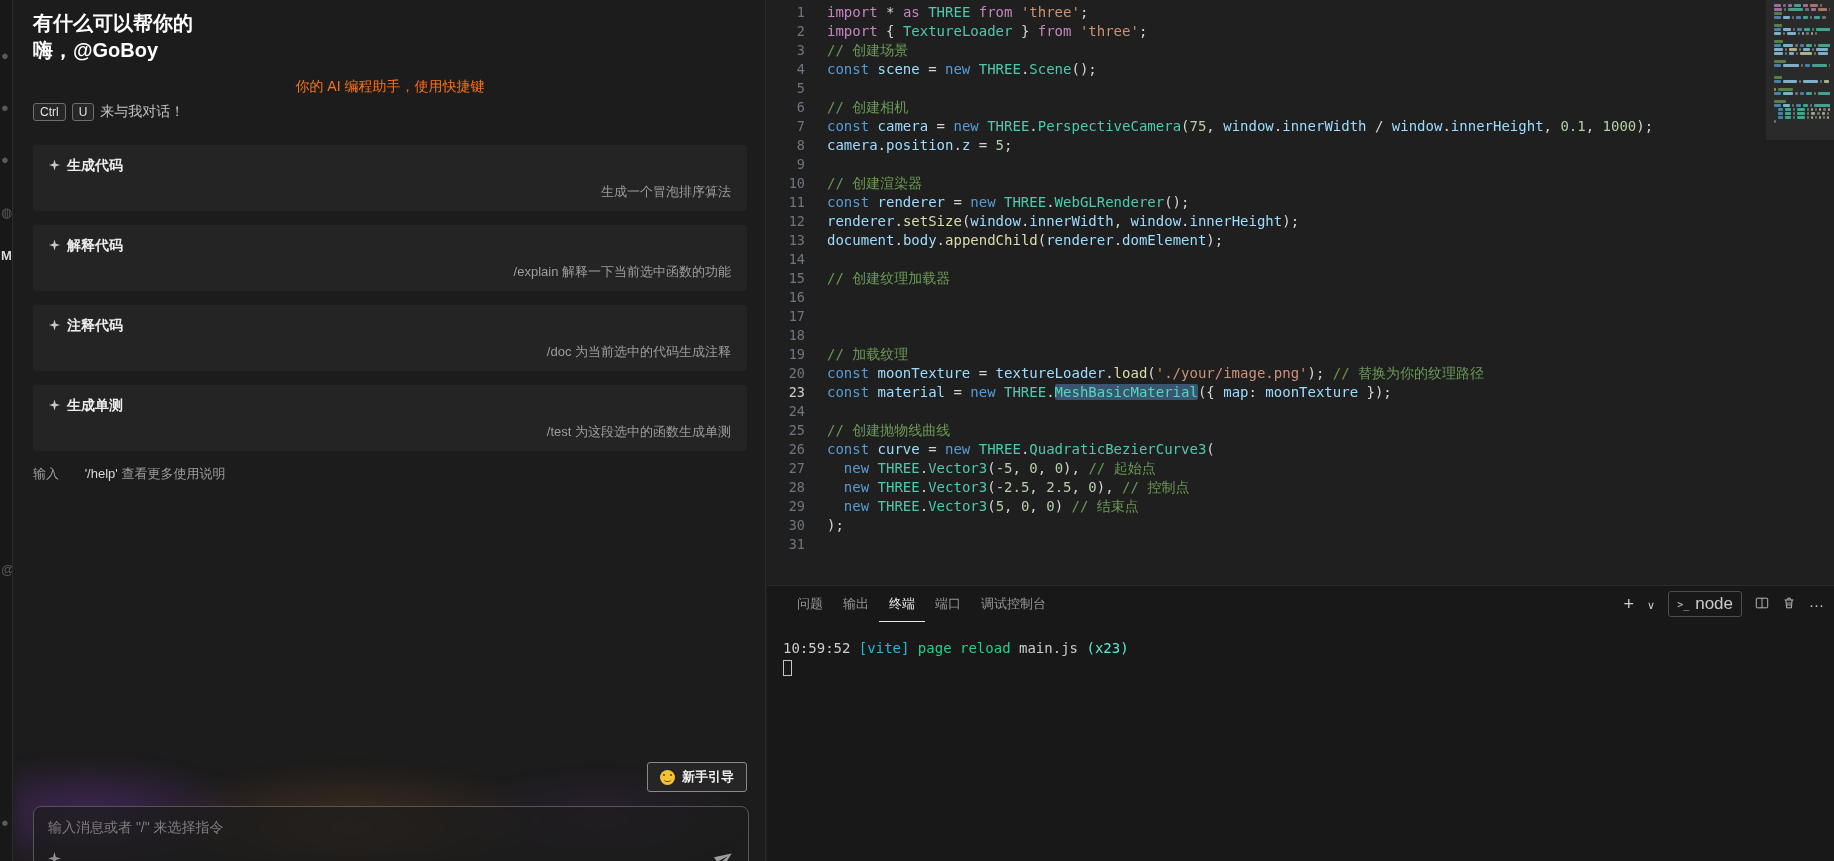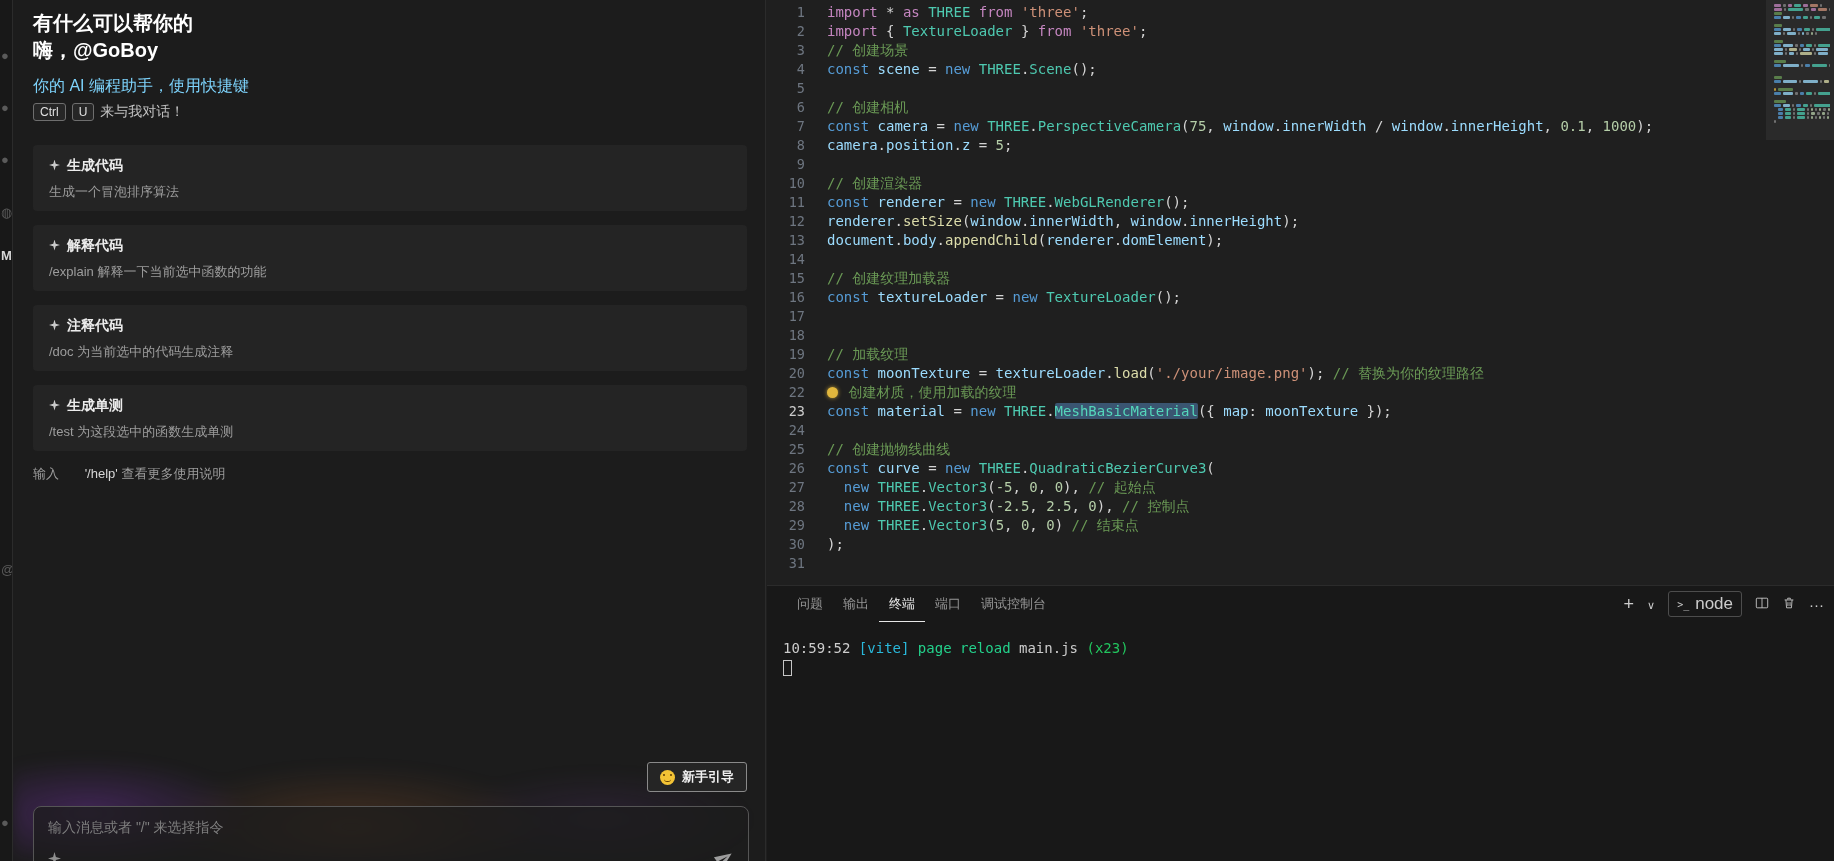--- a/index.html
+++ b/index.html
@@ -16,29 +16,29 @@
   
   .ai-panel { position:absolute; left:13px; top:0; width:753px; height:100%; background:#1c1c1c; border-right:1px solid #2b2b2b; overflow:hidden; z-index:5; }
   .ai-glow { position:absolute; left:0; right:0; bottom:0; height:190px; pointer-events:none;
     background:
       radial-gradient(230px 80px at 10% 75%, rgba(150,60,220,.30), transparent 70%),
       radial-gradient(280px 90px at 45% 82%, rgba(190,105,45,.24), transparent 70%),
       radial-gradient(220px 70px at 78% 78%, rgba(120,60,160,.16), transparent 70%);
     filter:blur(7px); z-index:0; }
   .ai-inner { position:relative; z-index:1; padding:10px 18px 0 20px; }
   .greet { color:#ffffff; font-size:20px; font-weight:bold; line-height:27px; }
-  .sub { margin-top:13px; color:#7dd3fc; font-size:16px; line-height:18px; }
+  .sub { margin-top:13px; color:#f97316; font-size:14px; line-height:18px;text-align:center; }
   .kbd-row { margin-top:8px; display:flex; align-items:center; gap:6px; color:#c3c3c3; font-size:14px; }
   kbd { display:inline-block; border:1px solid #6e6e6e; border-radius:3px; background:#262626; color:#e0e0e0; font-size:12px; line-height:16px; padding:0 6px; font-family:"Liberation Sans",sans-serif; }
   .cards { margin-top:24px; }
   .card { background:#242424; border-radius:4px; padding:11px 16px; margin-bottom:14px; cursor:pointer; }
   .card-title { display:flex; align-items:center; gap:7px; color:#ececec; font-size:14px; font-weight:bold; line-height:18px; }
   .sparkle-icon { display:inline-block; width:11px; height:11px; background:#c9c9c9;
     clip-path:polygon(50% 0,61% 39%,100% 50%,61% 61%,50% 100%,39% 61%,0 50%,39% 39%); }
-  .card-desc { margin-top:9px; color:#9d9d9d; font-size:13px; line-height:17px; }
+  .card-desc { margin-top:9px; color:#9d9d9d; font-size:13px; line-height:17px;text-align:right; }
   .help-hint { margin-top:6px; color:#9d9d9d; font-size:13px; }
   .help-hint .code { color:#d7d7d7; }
 
   .onboarding-btn { position:absolute; right:18px; top:762px; z-index:2; display:flex; align-items:center; gap:7px;
     background:#252525; border:1px solid #8a8a8a; border-radius:3px; padding:5px 12px; color:#f0f0f0;
     font-size:13px; font-weight:bold; cursor:pointer; font-family:"Liberation Sans",sans-serif; }
   .smiley-icon { position:relative; width:15px; height:15px; border-radius:50%; background:#f2c335; }
   .smiley-icon::before { content:""; position:absolute; left:3px; top:4px; width:2px; height:2px; border-radius:50%;
     background:#5b3a00; box-shadow:7px 0 0 #5b3a00; }
   .smiley-icon::after { content:""; position:absolute; left:4px; top:6px; width:7px; height:5px;
@@ -83,21 +83,21 @@
   .ptab { padding:0 10px; height:100%; display:flex; align-items:center; color:#969696; font-size:13px; cursor:pointer; border-bottom:1px solid transparent; }
   .ptab.active { color:#e7e7e7; border-bottom:1px solid #e7e7e7; }
   .panel-controls { position:absolute; right:10px; top:0; height:36px; display:flex; align-items:center; gap:13px; color:#cccccc; }
   .pc-ic { font-size:15px; cursor:pointer; color:#cccccc; line-height:1; }
   .pc-ic.plus { font-size:18px; }
   .pc-ic.chev { font-size:11px; position:relative; top:1px; }
   .node-chip { display:flex; align-items:center; gap:6px; border:1px solid #4d4d4d; border-radius:3px; padding:2px 8px; cursor:pointer; }
   .node-chip .prompt { font-family:"DejaVu Sans Mono",monospace; font-size:10px; color:#cccccc; }
   .node-chip .label { font-size:17px; color:#cccccc; }
   .terminal { padding:17px 0 0 16px; font-family:"DejaVu Sans Mono",monospace; font-size:14px; line-height:18px; }
-  .tl-white{color:#cccccc}.tl-cyan{color:#29b8db}.tl-green{color:#23d18b}.tl-yellow{color:#22c55e}
+  .tl-white{color:#cccccc}.tl-cyan{color:#29b8db}.tl-green{color:#23d18b}.tl-yellow{color:#5eead4}
   .term-cursor { margin-top:3px; width:9px; height:16px; border:1px solid #c6c6c6; }
 </style>
 </head>
 <body>
 
 <div class="screen">
 
   <div class="activity-bar" id="activity-bar">
       <span class="act-ic" style="top: 48px;">●</span>
       <span class="act-ic" style="top: 100px;">●</span>
@@ -186,26 +186,25 @@
         <div class="cl"><span class="ln">6</span><span class="code"><span class="tk-com">// 创建相机</span></span></div>
         <div class="cl"><span class="ln">7</span><span class="code"><span class="tk-kw">const </span><span class="tk-var">camera </span><span class="tk-pun">= </span><span class="tk-kw">new </span><span class="tk-cls">THREE</span><span class="tk-pun">.</span><span class="tk-cls">PerspectiveCamera</span><span class="tk-pun">(</span><span class="tk-num">75</span><span class="tk-pun">, </span><span class="tk-var">window</span><span class="tk-pun">.</span><span class="tk-var">innerWidth</span><span class="tk-pun"> / </span><span class="tk-var">window</span><span class="tk-pun">.</span><span class="tk-var">innerHeight</span><span class="tk-pun">, </span><span class="tk-num">0.1</span><span class="tk-pun">, </span><span class="tk-num">1000</span><span class="tk-pun">);</span></span></div>
         <div class="cl"><span class="ln">8</span><span class="code"><span class="tk-var">camera</span><span class="tk-pun">.</span><span class="tk-var">position</span><span class="tk-pun">.</span><span class="tk-var">z </span><span class="tk-pun">= </span><span class="tk-num">5</span><span class="tk-pun">;</span></span></div>
         <div class="cl"><span class="ln">9</span><span class="code"></span></div>
         <div class="cl"><span class="ln">10</span><span class="code"><span class="tk-com">// 创建渲染器</span></span></div>
         <div class="cl"><span class="ln">11</span><span class="code"><span class="tk-kw">const </span><span class="tk-var">renderer </span><span class="tk-pun">= </span><span class="tk-kw">new </span><span class="tk-cls">THREE</span><span class="tk-pun">.</span><span class="tk-cls">WebGLRenderer</span><span class="tk-pun">();</span></span></div>
         <div class="cl"><span class="ln">12</span><span class="code"><span class="tk-var">renderer</span><span class="tk-pun">.</span><span class="tk-fn">setSize</span><span class="tk-pun">(</span><span class="tk-var">window</span><span class="tk-pun">.</span><span class="tk-var">innerWidth</span><span class="tk-pun">, </span><span class="tk-var">window</span><span class="tk-pun">.</span><span class="tk-var">innerHeight</span><span class="tk-pun">);</span></span></div>
         <div class="cl"><span class="ln">13</span><span class="code"><span class="tk-var">document</span><span class="tk-pun">.</span><span class="tk-var">body</span><span class="tk-pun">.</span><span class="tk-fn">appendChild</span><span class="tk-pun">(</span><span class="tk-var">renderer</span><span class="tk-pun">.</span><span class="tk-var">domElement</span><span class="tk-pun">);</span></span></div>
         <div class="cl"><span class="ln">14</span><span class="code"></span></div>
         <div class="cl"><span class="ln">15</span><span class="code"><span class="tk-com">// 创建纹理加载器</span></span></div>
-        <div class="cl"><span class="ln">16</span><span class="code"><span class="tk-kw">const </span><span class="tk-var">textureLoader </span><span class="tk-pun">= </span><span class="tk-kw">new </span><span class="tk-cls">TextureLoader</span><span class="tk-pun">();</span></span></div>
+        <div class="cl"><span class="ln">16</span></div>
         <div class="cl"><span class="ln">17</span><span class="code"></span></div>
         <div class="cl"><span class="ln">18</span><span class="code"></span></div>
         <div class="cl"><span class="ln">19</span><span class="code"><span class="tk-com">// 加载纹理</span></span></div>
         <div class="cl"><span class="ln">20</span><span class="code"><span class="tk-kw">const </span><span class="tk-var">moonTexture </span><span class="tk-pun">= </span><span class="tk-var">textureLoader</span><span class="tk-pun">.</span><span class="tk-fn">load</span><span class="tk-pun">(</span><span class="tk-str">'./your/image.png'</span><span class="tk-pun">); </span><span class="tk-com">// 替换为你的纹理路径</span></span></div>
-        <div class="cl"><span class="ln">22</span><span class="code"><span class="bulb-icon"></span><span class="tk-com"> 创建材质，使用加载的纹理</span></span></div>
         <div class="cl active"><span class="ln">23</span><span class="code"><span class="tk-kw">const </span><span class="tk-var">material </span><span class="tk-pun">= </span><span class="tk-kw">new </span><span class="tk-cls">THREE</span><span class="tk-pun">.</span><span class="tk-hlcls">MeshBasicMaterial</span><span class="tk-pun">({ </span><span class="tk-var">map</span><span class="tk-pun">: </span><span class="tk-var">moonTexture</span><span class="tk-pun"> });</span></span></div>
         <div class="cl"><span class="ln">24</span><span class="code"></span></div>
         <div class="cl"><span class="ln">25</span><span class="code"><span class="tk-com">// 创建抛物线曲线</span></span></div>
         <div class="cl"><span class="ln">26</span><span class="code"><span class="tk-kw">const </span><span class="tk-var">curve </span><span class="tk-pun">= </span><span class="tk-kw">new </span><span class="tk-cls">THREE</span><span class="tk-pun">.</span><span class="tk-cls">QuadraticBezierCurve3</span><span class="tk-pun">(</span></span></div>
         <div class="cl"><span class="ln">27</span><span class="code"><span class="tk-pun">  </span><span class="tk-kw">new </span><span class="tk-cls">THREE</span><span class="tk-pun">.</span><span class="tk-cls">Vector3</span><span class="tk-pun">(</span><span class="tk-num">-5</span><span class="tk-pun">, </span><span class="tk-num">0</span><span class="tk-pun">, </span><span class="tk-num">0</span><span class="tk-pun">), </span><span class="tk-com">// 起始点</span></span></div>
         <div class="cl"><span class="ln">28</span><span class="code"><span class="tk-pun">  </span><span class="tk-kw">new </span><span class="tk-cls">THREE</span><span class="tk-pun">.</span><span class="tk-cls">Vector3</span><span class="tk-pun">(</span><span class="tk-num">-2.5</span><span class="tk-pun">, </span><span class="tk-num">2.5</span><span class="tk-pun">, </span><span class="tk-num">0</span><span class="tk-pun">), </span><span class="tk-com">// 控制点</span></span></div>
         <div class="cl"><span class="ln">29</span><span class="code"><span class="tk-pun">  </span><span class="tk-kw">new </span><span class="tk-cls">THREE</span><span class="tk-pun">.</span><span class="tk-cls">Vector3</span><span class="tk-pun">(</span><span class="tk-num">5</span><span class="tk-pun">, </span><span class="tk-num">0</span><span class="tk-pun">, </span><span class="tk-num">0</span><span class="tk-pun">) </span><span class="tk-com">// 结束点</span></span></div>
         <div class="cl"><span class="ln">30</span><span class="code"><span class="tk-pun">);</span></span></div>
         <div class="cl"><span class="ln">31</span><span class="code"></span></div>
       </div>

